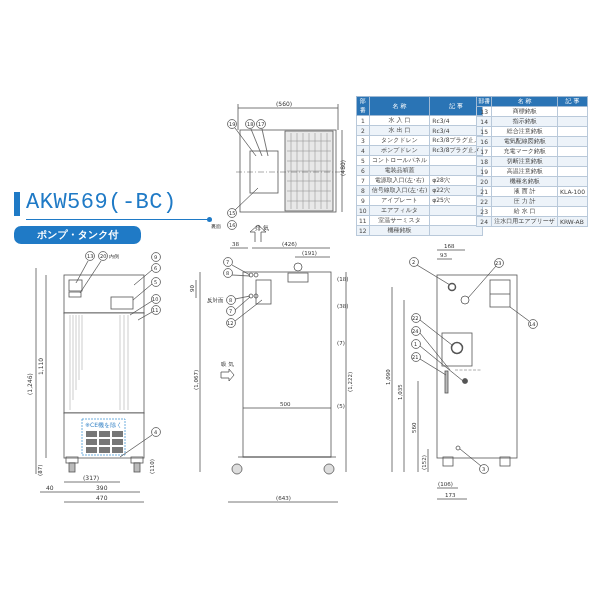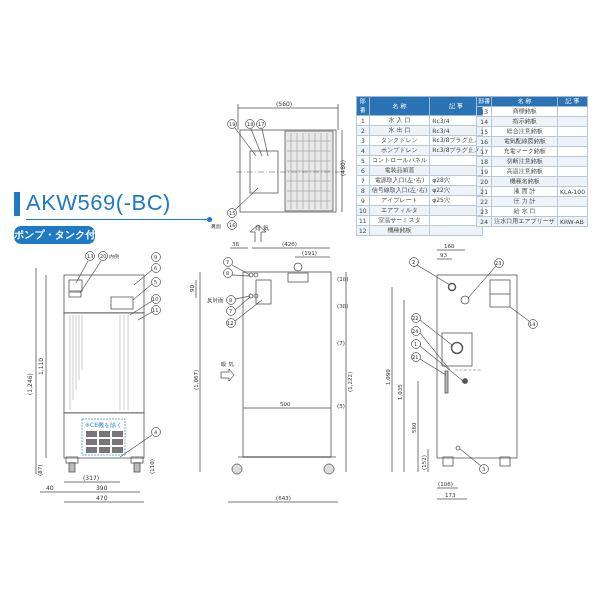--- a/index.html
+++ b/index.html
@@ -1,24 +1,24 @@
 <!DOCTYPE html>
 <html><head>
 <meta charset="utf-8">
 <style>
   html,body{margin:0;padding:0;background:#fff;}
   body{width:600px;height:600px;position:relative;overflow:hidden;font-family:"DejaVu Sans",sans-serif;color:#333;}
   .abs{position:absolute;}
   svg text{font-family:"DejaVu Sans",sans-serif;}
   .title-wrap{left:14px;top:190px;width:198px;height:32px;}
   .title-bar{position:absolute;left:0;top:2px;width:6px;height:24px;background:#1f7ac6;}
-  .title-text{position:absolute;left:12px;top:0;font-size:22px;color:#1f7ac6;letter-spacing:0.5px;font-family:Liberation Sans, sans-serif;}
+  .title-text{position:absolute;left:12px;top:0;font-size:22px;color:#1f7ac6;letter-spacing:0.5px;font-family:Liberation Mono, monospace;}
   .title-line{position:absolute;left:12px;top:29px;width:183px;height:1px;background:#1f7ac6;}
   .title-dot{position:absolute;left:193px;top:27px;width:5px;height:5px;border-radius:50%;background:#1f7ac6;}
-  .badge{left:14px;top:226px;background:#1f7ac6;color:#fff;font-size:10px;padding:2px 0;border-radius:7px;font-weight:bold;}
+  .badge{left:14px;top:226px;background:#1f7ac6;color:#fff;font-size:10px;padding:2px 23px;border-radius:7px;font-weight:bold;}
   table.parts{position:absolute;border-collapse:collapse;font-size:6px;}
   table.parts th{background:#2a74b5;color:#fff;font-weight:normal;height:9px;padding:0;border:1px solid #9fb9d4;}
   table.parts td{height:8.2px;padding:0 2px;border:1px solid #b9c9da;color:#444;white-space:nowrap;}
   table.parts td.no{text-align:center;width:14px;}
   table.parts td.nm{text-align:center;}
   table.parts tr:nth-child(even) td{background:#edf3f9;}
 </style>
 </head>
 <body>
 

